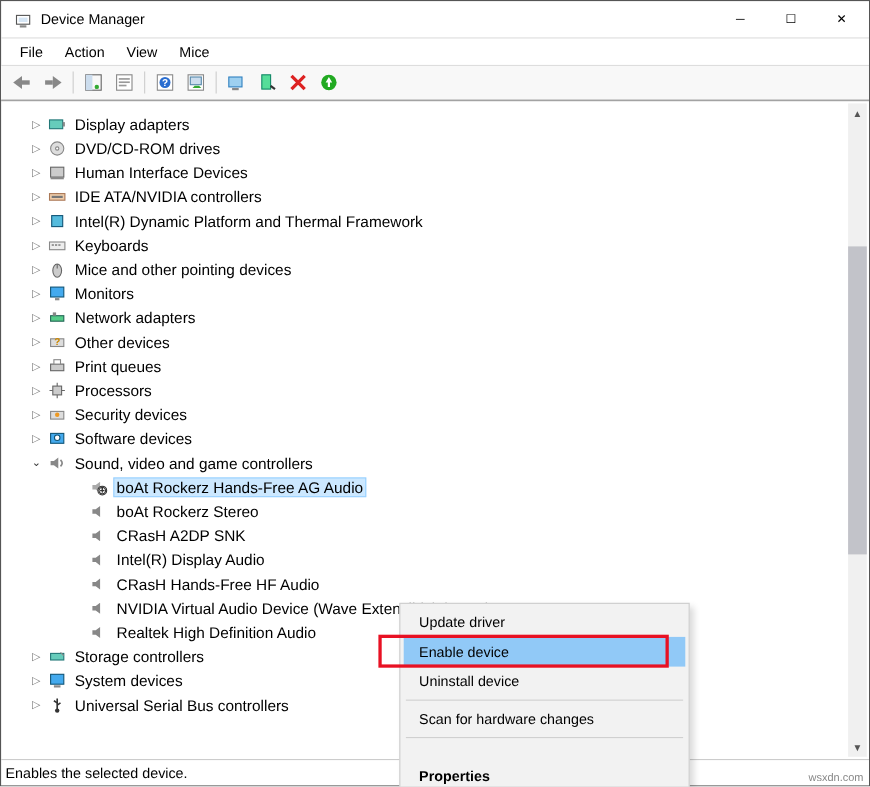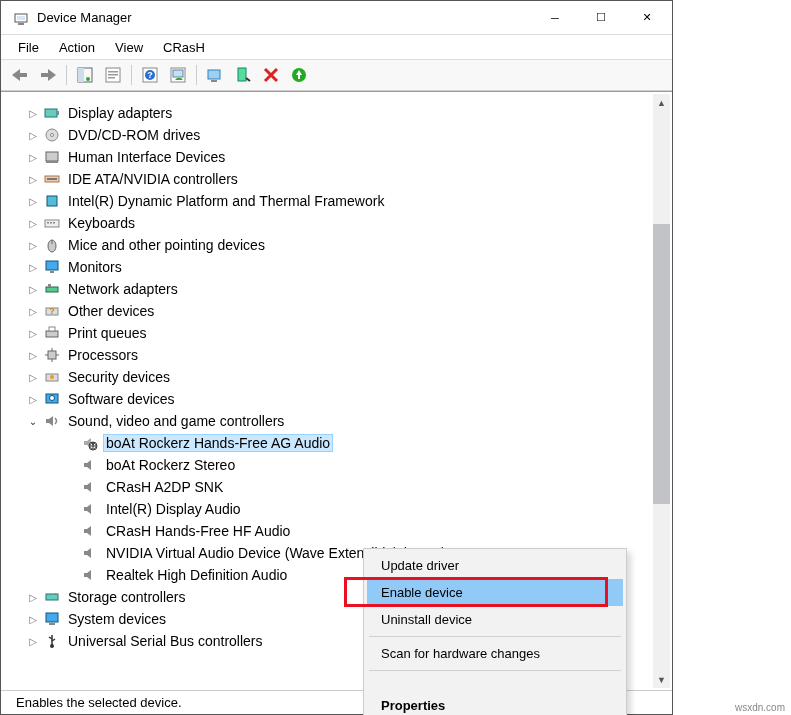--- a/index.html
+++ b/index.html
@@ -1,17 +1,17 @@
 <!DOCTYPE html>
 <html><head>
 <meta charset="utf-8">
 <style>
 * { box-sizing: border-box; margin: 0; padding: 0; }
 body { font-family: "Segoe UI", Tahoma, sans-serif; font-size: 13px; background: #fff; width: 791px; height: 715px; position: relative; overflow: hidden; }
-.window { width: 673px; height: 715px; border: 1px solid #555; background: #fff; display: flex; flex-direction: column; }
+.window { width: 791px; height: 715px; border: 1px solid #555; background: #fff; display: flex; flex-direction: column; }
 .titlebar { height: 34px; display: flex; align-items: center; padding: 0 2px; border-bottom: 1px solid #ddd; }
 .titlebar .icon { width: 16px; height: 16px; margin: 0 8px 0 10px; }
 .titlebar .title { flex: 1; font-size: 13px; }
 .wbtn { width: 46px; height: 30px; display: flex; align-items: center; justify-content: center; font-family: "Segoe MDL2 Assets", sans-serif; font-size: 11px; }
 .menubar { height: 24px; display: flex; align-items: center; padding: 0 8px; gap: 2px; }
 .menuitem { padding: 18px 9px; font-size: 13px; }
 .toolbar { height: 32px; border-top: 1px solid #ddd; border-bottom: 1px solid #d0d0d0; padding: 0 6px; display: flex; align-items: center; gap: 2px; background: #f8f8f8; }
 .tbtn { width: 26px; height: 26px; display: flex; align-items: center; justify-content: center; border: 1px solid transparent; }
 .tsep { width: 1px; height: 20px; background: #ccc; margin: 0 3px; }
 .content { flex: 1; position: relative; border-top: 1px solid #999; }
@@ -27,21 +27,21 @@
 .nlabel { font-size: 14px; padding: 1px 3px; }
 .nlabel.sel { background: #cce8ff; border: 1px solid #99d1ff; padding: 0 2px; }
 .indent1 { padding-left: 22px; }
 .indent2 { padding-left: 60px; }
 .ctxmenu { position: absolute; left: 362px; top: 456px; width: 264px; background: #f2f2f2; border: 1px solid #ccc; box-shadow: 4px 4px 6px rgba(0,0,0,0.15); padding: 3px; }
 .ctxitem { padding: 6px 14px; font-size: 13px; }
 .ctxitem.hl { background: #91c9f7; }
 .ctxitem.bold { font-weight: 700; margin-top: 21px; }
 .ctxsep { height: 1px; background: #d0d0d0; margin: 3px 2px; }
 .redbox { position: absolute; border: 3px solid #e81123; pointer-events: none; }
-.statusbar { height: 24px; border-top: 1px solid #ccc; display: flex; align-items: center; padding: 0 15px; font-size: 13px; }
+.statusbar { height: 24px; border-top: 1px solid #ccc; display: flex; align-items: center; padding: 0 4px; font-size: 13px; }
 .watermark { position: absolute; bottom: 2px; right: 6px; font-size: 10px; color: #888; }
 svg { display: block; }
 </style>
 </head>
 <body>
 
 <div class="window">
   <div class="titlebar">
     <span class="icon">
       <svg width="16" height="16" viewBox="0 0 16 16">
@@ -53,21 +53,21 @@
     <span class="title">Device Manager</span>
     <div class="wbtn">─</div>
     <div class="wbtn">☐</div>
     <div class="wbtn">✕</div>
   </div>
 
   <div class="menubar">
     <div class="menuitem">File</div>
     <div class="menuitem">Action</div>
     <div class="menuitem">View</div>
-    <div class="menuitem">CRasH</div>
+    <div class="menuitem">Mice</div>
   </div>
 
   <div class="toolbar">
     <div class="tbtn">
         <svg width="18" height="14" viewBox="0 0 18 14">
           <path d="M9 1 L1 7 L9 13 Z" fill="#888"></path>
           <rect x="9" y="5" width="7" height="4" fill="#888"></rect>
         </svg>
       </div>
     <div class="tbtn">

